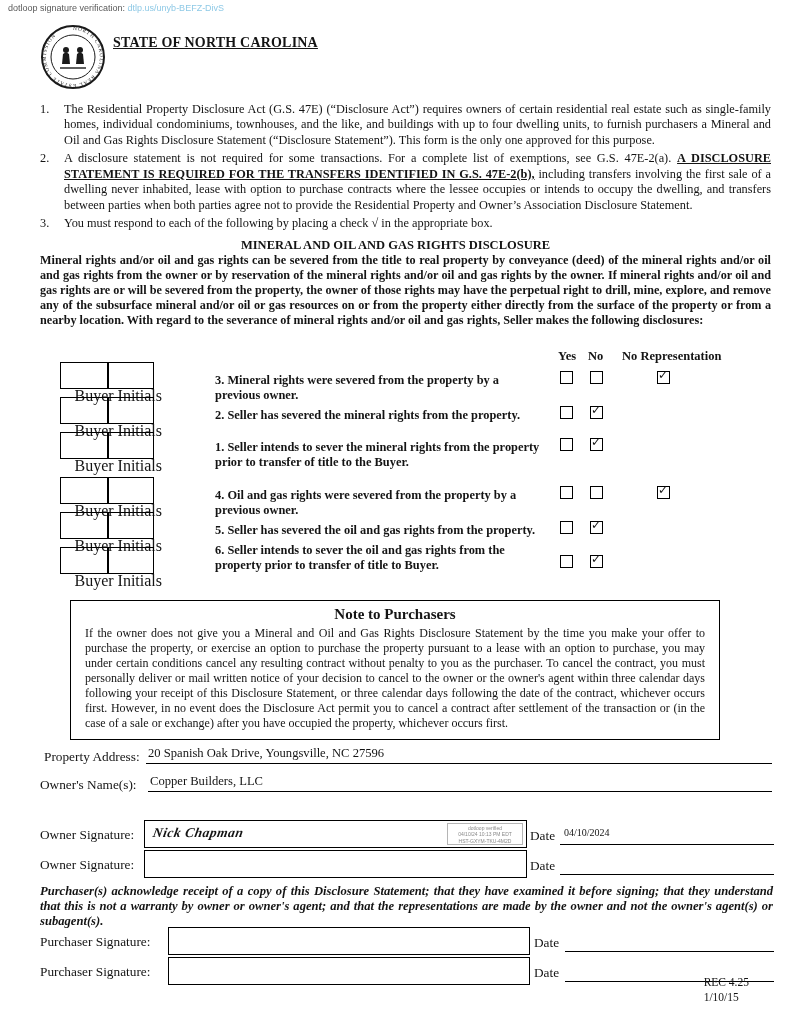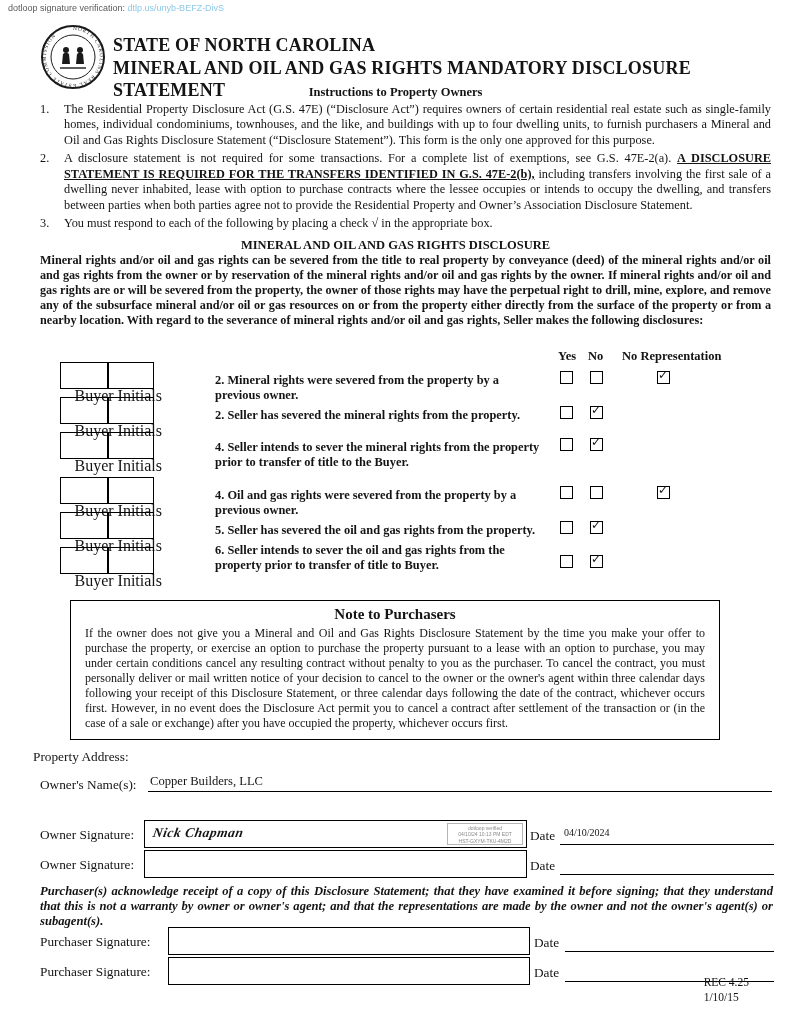--- a/index.html
+++ b/index.html
@@ -5,21 +5,21 @@
   html,body{margin:0;padding:0;background:#e8e8e8;}
   .page{position:relative;width:791px;height:1024px;background:#ffffff;margin:0 auto;
         font-family:"Liberation Serif",serif;color:#141414;overflow:hidden;}
   
   .verif{position:absolute;top:3px;left:8px;font-family:"Liberation Sans",sans-serif;
          font-size:9px;color:#5a5a5a;}
   .verif a{color:#8ec9e6;text-decoration:none;}
   
   .seal{position:absolute;top:24px;left:40px;width:66px;height:66px;}
   .hdr-titles{position:absolute;top:34px;left:113px;width:660px;}
-  .hdr-line{font-weight:bold;font-size:18px;letter-spacing:.2px;line-height:1.25;}
+  .hdr-line{font-weight:bold;font-size:14px;letter-spacing:.2px;line-height:1.25;text-decoration:underline;}
   .instr-head{position:absolute;top:85px;left:0;width:791px;text-align:center;
               font-weight:bold;font-size:12.5px;}
   
   .instr-list{position:absolute;top:102px;left:40px;width:731px;}
   .instr-item{display:flex;margin-bottom:3px;font-size:12.3px;line-height:1.26;}
   .instr-num{width:24px;flex:0 0 24px;}
   .instr-body{flex:1;text-align:justify;}
   .bu{font-weight:bold;text-decoration:underline;}
   
   .disc-head{position:absolute;top:238px;left:0;width:791px;text-align:center;
@@ -82,24 +82,22 @@
     </text>
     <circle cx="26" cy="26" r="3" fill="#1a1a1a"></circle>
     <path d="M23 30 q3 -3 6 0 l1 10 h-8 z" fill="#1a1a1a"></path>
     <circle cx="40" cy="26" r="3" fill="#1a1a1a"></circle>
     <path d="M37 30 q3 -3 6 0 l1 10 h-8 z" fill="#1a1a1a"></path>
     <path d="M20 44 h26" stroke="#1a1a1a" stroke-width="1.4"></path>
   </svg>
 
   <div class="hdr-titles">
     <div class="hdr-line">STATE OF NORTH CAROLINA</div>
-    <div class="hdr-line">MINERAL AND OIL AND GAS RIGHTS MANDATORY DISCLOSURE STATEMENT</div>
-  </div>
-
-  <div class="instr-head">Instructions to Property Owners</div>
+  </div>
+
 
   <div class="instr-list" id="instructions-list">
       <div class="instr-item">
         <span class="instr-num">1.</span>
         <span class="instr-body"><span>The Residential Property Disclosure Act (G.S. 47E) (“Disclosure Act”) requires owners of certain residential real estate such as single-family homes, individual condominiums, townhouses, and the like, and buildings with up to four dwelling units, to furnish purchasers a Mineral and Oil and Gas Rights Disclosure Statement (“Disclosure Statement”). This form is the only one approved for this purpose.</span></span>
       </div>
       <div class="instr-item">
         <span class="instr-num">2.</span>
         <span class="instr-body"><span>A disclosure statement is not required for some transactions. For a complete list of exemptions, see G.S. 47E-2(a). </span><span class="bu">A DISCLOSURE STATEMENT IS REQUIRED FOR THE TRANSFERS IDENTIFIED IN  G.S. 47E-2(b),</span><span> including transfers involving the first sale of a dwelling never inhabited, lease with option to purchase contracts where the lessee occupies or intends to occupy the dwelling, and transfers between parties when both parties agree not to provide the Residential Property and Owner’s Association Disclosure Statement.</span></span>
       </div>
@@ -115,21 +113,21 @@
   <div class="col-head" style="left:558px;top:349px;">Yes</div>
   <div class="col-head" style="left:588px;top:349px;">No</div>
   <div class="col-head" style="left:616px;top:349px;margin-left:6px;">No Representation</div>
 
   <div id="questions-rows">
       <div class="q-row">
         <span class="init-box" style="top: 362px;">
           <span class="div"></span>
         </span>
         <span class="init-label" style="top: 387px;">Buyer Initials</span>
-        <span class="q-text" style="top: 373px;">2. Mineral rights were severed from the property by a previous owner.</span>
+        <span class="q-text" style="top: 373px;">3. Mineral rights were severed from the property by a previous owner.</span>
         <span class="cb" style="left: 560px; top: 371px;"></span>
         <span class="cb" style="left: 590px; top: 371px;"></span>
         <span class="cb" style="left: 657px; top: 371px;">
           <span class="mark">✓</span>
         </span>
       </div>
       <div class="q-row">
         <span class="init-box" style="top: 397px;">
           <span class="div"></span>
         </span>
@@ -138,21 +136,21 @@
         <span class="cb" style="left: 560px; top: 406px;"></span>
         <span class="cb" style="left: 590px; top: 406px;">
           <span class="mark">✓</span>
         </span>
       </div>
       <div class="q-row">
         <span class="init-box" style="top: 432px;">
           <span class="div"></span>
         </span>
         <span class="init-label" style="top: 457px;">Buyer Initials</span>
-        <span class="q-text" style="top: 440px;">4. Seller intends to sever the mineral rights from the property prior to transfer of title to the Buyer.</span>
+        <span class="q-text" style="top: 440px;">1. Seller intends to sever the mineral rights from the property prior to transfer of title to the Buyer.</span>
         <span class="cb" style="left: 560px; top: 438px;"></span>
         <span class="cb" style="left: 590px; top: 438px;">
           <span class="mark">✓</span>
         </span>
       </div>
       <div class="q-row">
         <span class="init-box" style="top: 477px;">
           <span class="div"></span>
         </span>
         <span class="init-label" style="top: 502px;">Buyer Initials</span>
@@ -185,21 +183,24 @@
           <span class="mark">✓</span>
         </span>
       </div>
     </div>
 
   <div class="note-box">
     <div class="note-head">Note to Purchasers</div>
     <div class="note-body">If the owner does not give you a Mineral and Oil and Gas Rights Disclosure Statement by the time you make your offer to purchase the property, or exercise an option to purchase the property pursuant to a lease with an option to purchase, you may under certain conditions cancel any resulting contract without penalty to you as the purchaser. To cancel the contract, you must personally deliver or mail written notice of your decision to cancel to the owner or the owner's agent within three calendar days following your receipt of this Disclosure Statement, or three calendar days following the date of the contract, whichever occurs first. However, in no event does the Disclosure Act permit you to cancel a contract after settlement of the transaction or (in the case of a sale or exchange) after you have occupied the property, whichever occurs first.</div>
   </div>
 
-  <div class="fld-label" style="left:33px;top:749px;text-align:right;">Property Address:</div>
+  <div class="fld-label" style="left:44px;top:749px;text-align:right;">Property Address:</div>
+  <div class="fld-line" style="left:146px;top:746px;width:624px;">
+    <span>20 Spanish Oak Drive, Youngsville, NC 27596</span>
+  </div>
 
   <div class="fld-label" style="left:40px;top:777px;">Owner's Name(s):</div>
   <div class="fld-line" style="left:148px;top:774px;width:622px;">
     <span>Copper Builders, LLC</span>
   </div>
 
 
   <div class="fld-label" style="left:40px;top:827px;">Owner Signature:</div>
   <div class="sig-box" style="left:144px;top:820px;width:383px;">
     <span class="sig-script">Nick Chapman</span>

